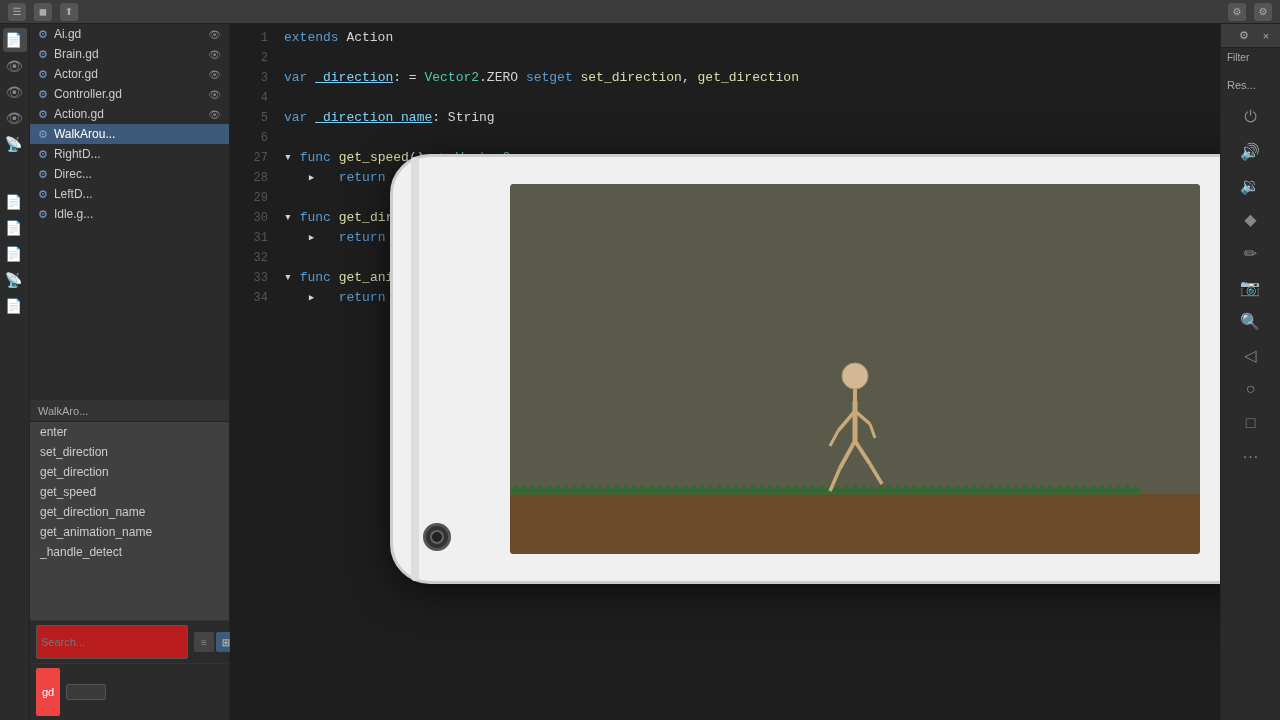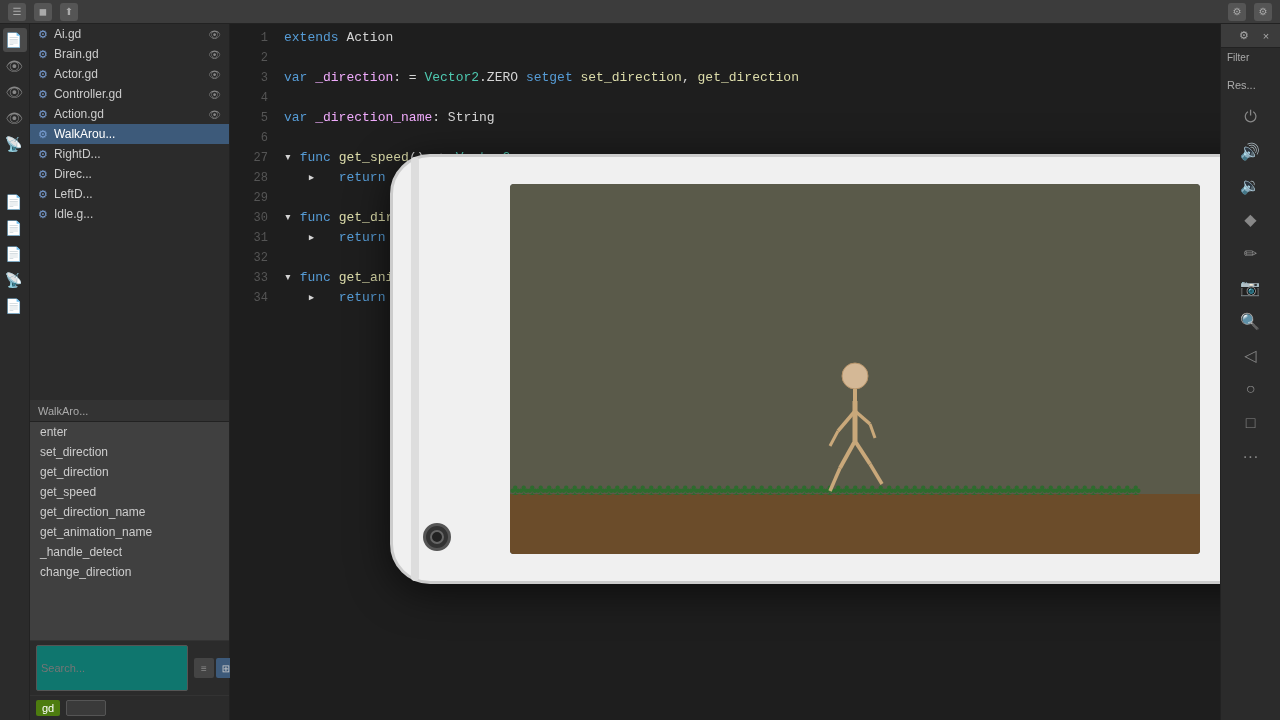--- a/index.html
+++ b/index.html
@@ -122,21 +122,21 @@
       user-select: none;
       font-size: 12px;
     }
     .code-content {
       color: #d4d4d4;
     }
     .kw { color: #569cd6; }
     .kw2 { color: #4ec9b0; }
     .fn { color: #dcdcaa; }
     .num { color: #b5cea8; }
-    .var { color: #f0abfc; }
+    .var { color: #7dd3fc; text-decoration: underline; }
 
     
     .right-panel {
       width: 60px;
       background: #2b2b2b;
       border-left: 1px solid #222;
       display: flex;
       flex-direction: column;
     }
     .right-panel-header {
@@ -284,24 +284,24 @@
     .search-bar {
       display: flex;
       align-items: center;
       padding: 4px 6px;
       gap: 6px;
       background: #2b2b2b;
       border-top: 1px solid #333;
     }
     .search-bar input {
       flex: 1;
-      background: #0f766e;
+      background: #b91c1c;
       border: 1px solid #555;
       color: #ccc;
-      padding: 16px 4px;
+      padding: 10px 4px;
       font-size: 11px;
       border-radius: 2px;
     }
     .view-toggle {
       display: flex;
       gap: 2px;
     }
     .view-btn {
       width: 20px; height: 20px;
       background: #444;
@@ -408,31 +408,30 @@
     <div class="left-bottom">
       <div class="panel-title">WalkAro...</div>
       <div class="method-list" id="method-list">
           <div class="method-item">enter</div>
           <div class="method-item">set_direction</div>
           <div class="method-item">get_direction</div>
           <div class="method-item">get_speed</div>
           <div class="method-item">get_direction_name</div>
           <div class="method-item">get_animation_name</div>
           <div class="method-item">_handle_detect</div>
-          <div class="method-item">change_direction</div>
         </div>
       <div class="search-bar">
         <input type="text" placeholder="Search..." style="">
         <div class="view-toggle">
           <div class="view-btn">≡</div>
           <div class="view-btn" style="background:#3d5a7a;color:#ccc;">⊞</div>
         </div>
       </div>
       <div style="display:flex;align-items:center;gap:6px;padding:4px 6px;background:#2b2b2b;border-top:1px solid #333;">
-        <span style="background:#4d7c0f;color:#fff;padding:2px 6px;border-radius:2px;font-size:11px;">gd</span>
+        <span style="background:#ef4444;color:#fff;padding:18px 6px;border-radius:2px;font-size:11px;">gd</span>
         <div style="width:40px;height:16px;background:#3a3a3a;border:1px solid #555;border-radius:2px;"></div>
       </div>
     </div>
   </div>
 
   <div class="code-editor">
     <div class="code-lines" id="code-lines">
         <div class="code-line">
           <span class="line-num">1</span>
           <span class="code-content"><span class="kw">extends</span> Action</span>

